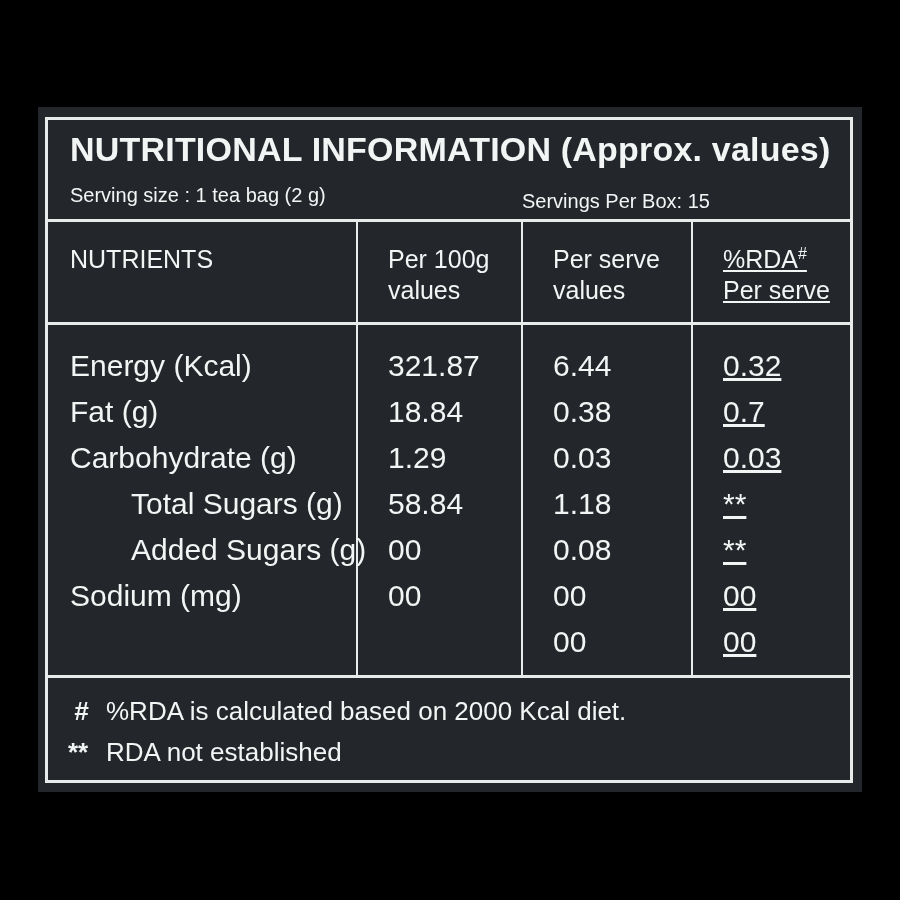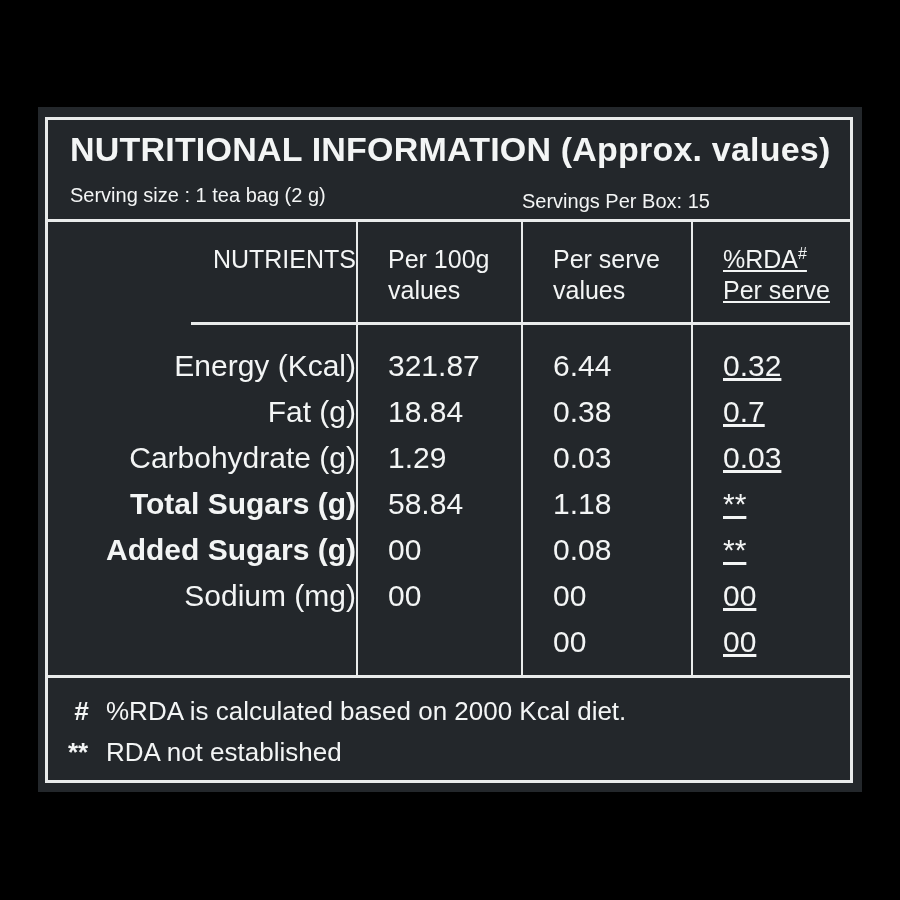--- a/index.html
+++ b/index.html
@@ -32,40 +32,40 @@
     line-height:32px; white-space:nowrap;
   }
   .serving {
     position:relative; margin-top:16px;
     font-size:20px; line-height:28px; white-space:nowrap;
   }
   .spb { position:absolute; left:452px; top:6px; }
   
   .grid { flex:1; display:flex; min-height:0; }
   .col { display:flex; flex-direction:column; }
-  .col-1 { width:310px; border-right:2px solid #e9ebeb;align-items:flex-end; }
+  .col-1 { width:310px; border-right:2px solid #e9ebeb; }
   .col-2 { width:165px; border-right:2px solid #e9ebeb; }
   .col-3 { width:170px; border-right:2px solid #e9ebeb; }
   .col-4 { flex:1;text-decoration:underline; }
   .colhead {
     height:103px;
     border-bottom:3px solid #e9ebeb;
     padding:22px 0 0 30px;
     font-size:25px; line-height:31px; white-space:nowrap;
   }
   .col-1 .colhead { padding-left:22px; }
   .colhead sup { font-size:16px; vertical-align:super; line-height:0; }
   .spacer { height:18px; }
   .cell {
     height:46px; line-height:46px;
     font-size:30px; white-space:nowrap;
     padding-left:30px;
   }
   .col-1 .cell { padding-left:22px; }
-  .col-1 .cell.indent { padding-left:36px;font-weight:bold; }
+  .col-1 .cell.indent { padding-left:83px; }
   .fill { flex:1; }
   
   .notes {
     height:105px;
     border-top:3px solid #e9ebeb;
     padding-top:13px;
     font-size:26px;
   }
   .note { display:flex; line-height:41px; white-space:nowrap; }
   .marker { width:58px; padding-left:20px; font-weight:bold; }

